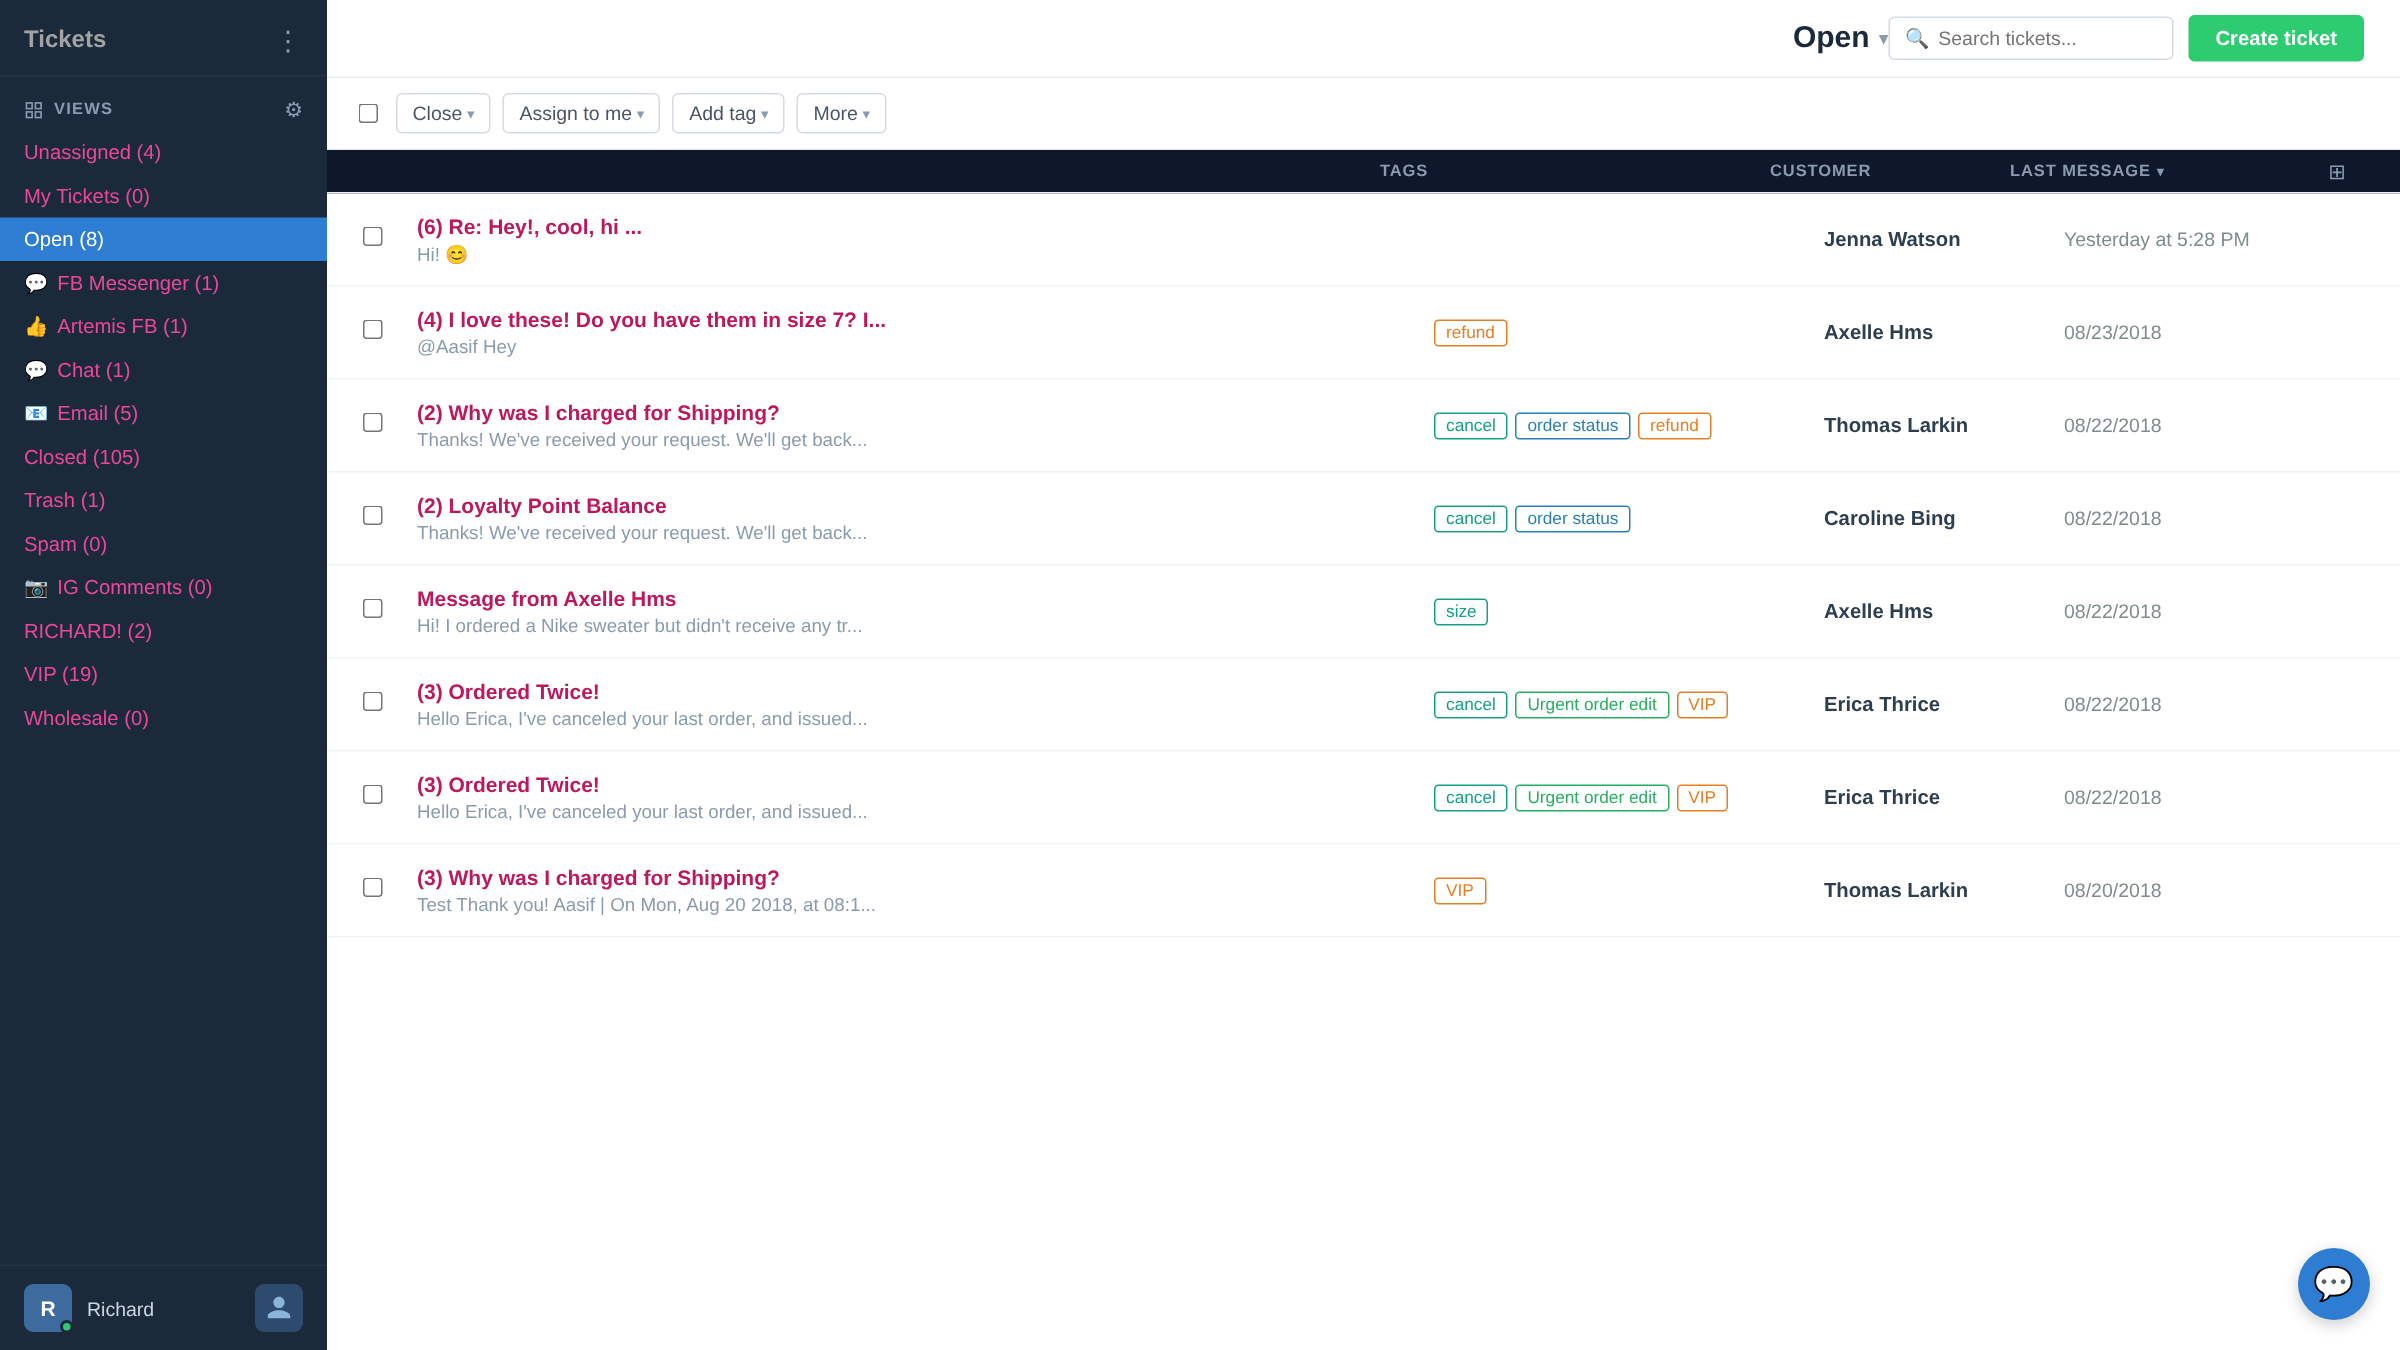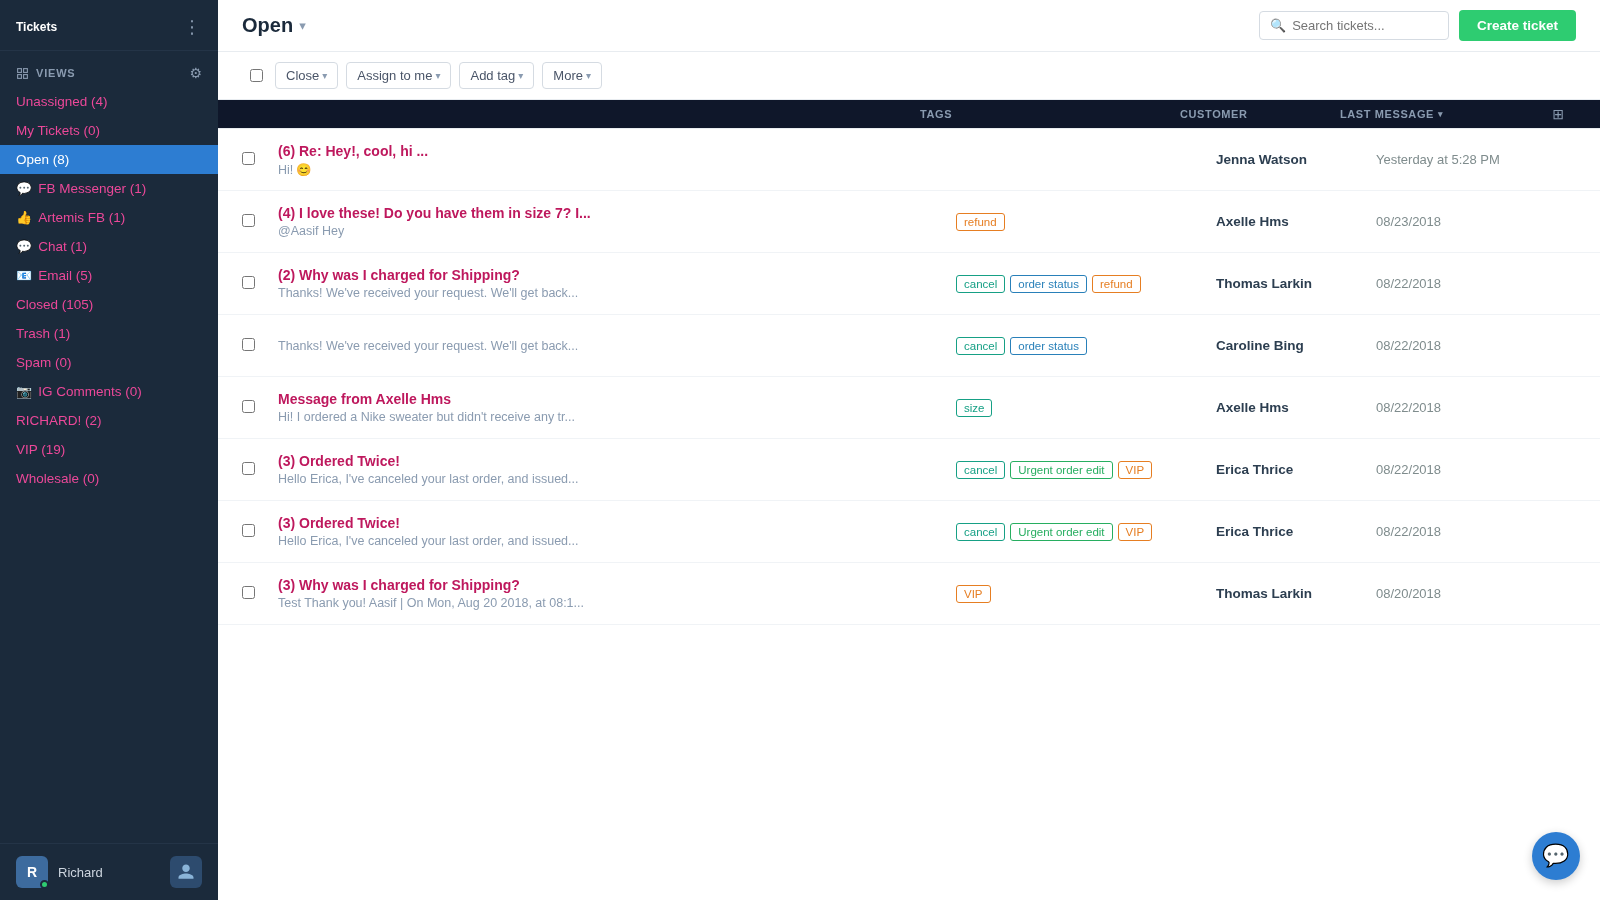--- a/index.html
+++ b/index.html
@@ -16,22 +16,22 @@
       height: 100%;
     }
     .sidebar-header {
       display: flex;
       align-items: center;
       justify-content: space-between;
       padding: 16px 16px 12px 16px;
       border-bottom: 1px solid #243447;
     }
     .sidebar-title {
-      color: #ffffff;
-      font-size: 12px;
+      color: #a3a3a3;
+      font-size: 16px;
       font-weight: 600;
     }
     .sidebar-menu-icon {
       color: #8a9bb0;
       cursor: pointer;
       font-size: 18px;
       letter-spacing: 1px;
     }
     .sidebar-section-header {
       display: flex;
@@ -107,21 +107,21 @@
     .main {
       flex: 1;
       display: flex;
       flex-direction: column;
       background: #fff;
       overflow: hidden;
     }
     .topbar {
       display: flex;
       align-items: center;
-      justify-content: space-between;
+      justify-content: flex-end;
       padding: 10px 24px;
       border-bottom: 1px solid #e8ecf0;
       background: #fff;
     }
     .topbar-left {
       display: flex;
       align-items: center;
       gap: 6px;
     }
     .page-title {
@@ -168,21 +168,21 @@
       font-weight: 600;
       cursor: pointer;
       white-space: nowrap;
     }
 
     
     .toolbar {
       display: flex;
       align-items: center;
       gap: 8px;
-      padding: 10px 32px;
+      padding: 10px 21px;
       border-bottom: 1px solid #e8ecf0;
       background: #fff;
     }
     .toolbar-checkbox { margin-right: 4px; }
     .toolbar-btn {
       display: flex;
       align-items: center;
       gap: 3px;
       border: 1px solid #d5dbe2;
       border-radius: 4px;
@@ -439,20 +439,21 @@
           <span class="tag tag-teal">cancel</span>
           <span class="tag tag-blue">order status</span>
           <span class="tag tag-orange">refund</span>
         </div>
         <div class="ticket-customer">Thomas Larkin</div>
         <div class="ticket-lastmsg">08/22/2018</div>
       </div>
       <div class="ticket-row">
         <div class="ticket-check"><input type="checkbox" style=""></div>
         <div class="ticket-info">
+          <div class="ticket-subject">(2) Loyalty Point Balance</div>
           <div class="ticket-preview">Thanks! We've received your request. We'll get back...</div>
         </div>
         <div class="ticket-tags">
           <span class="tag tag-teal">cancel</span>
           <span class="tag tag-blue">order status</span>
         </div>
         <div class="ticket-customer">Caroline Bing</div>
         <div class="ticket-lastmsg">08/22/2018</div>
       </div>
       <div class="ticket-row">

